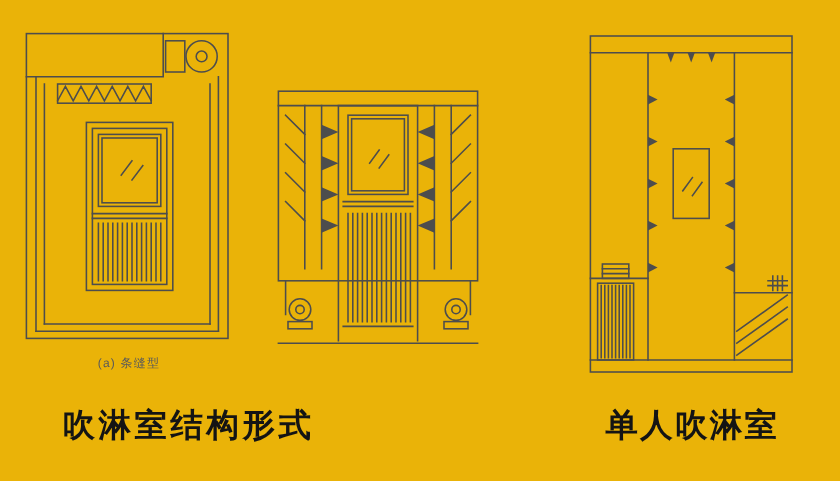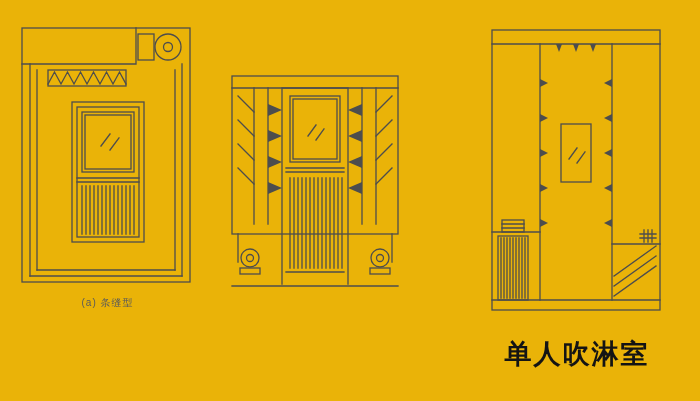--- a/index.html
+++ b/index.html
@@ -166,15 +166,16 @@
           <path d="M11,210V270M14,210V270M17,210V270M20,210V270M23,210V270M26,210V270M29,210V270M32,210V270M35,210V270"></path>
         </g>
         <g>
           <path d="M150,206 H166 M150,210 H166 M154,202 V214 M158,202 V214 M162,202 V214"></path>
           <path d="M124,248 L166,218 M124,258 L166,228 M124,268 L166,238"></path>
         </g>
       </g>
     </svg>
   </figure>
 
+  <div class="caption caption-left">吹淋室结构形式</div>
   <div class="caption caption-right">单人吹淋室</div>
 
 </div>
 
 </body></html>

